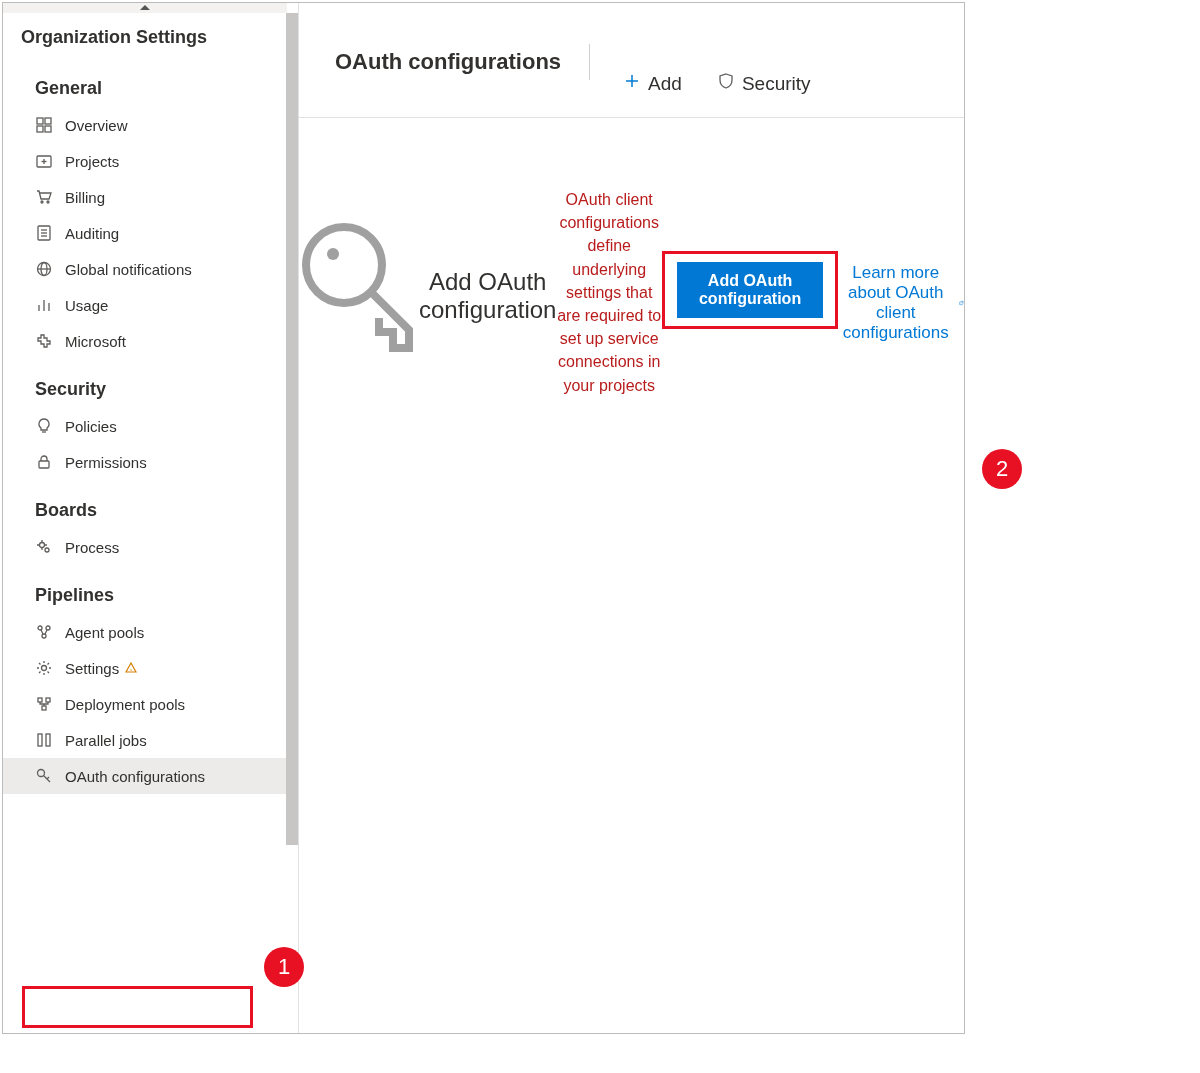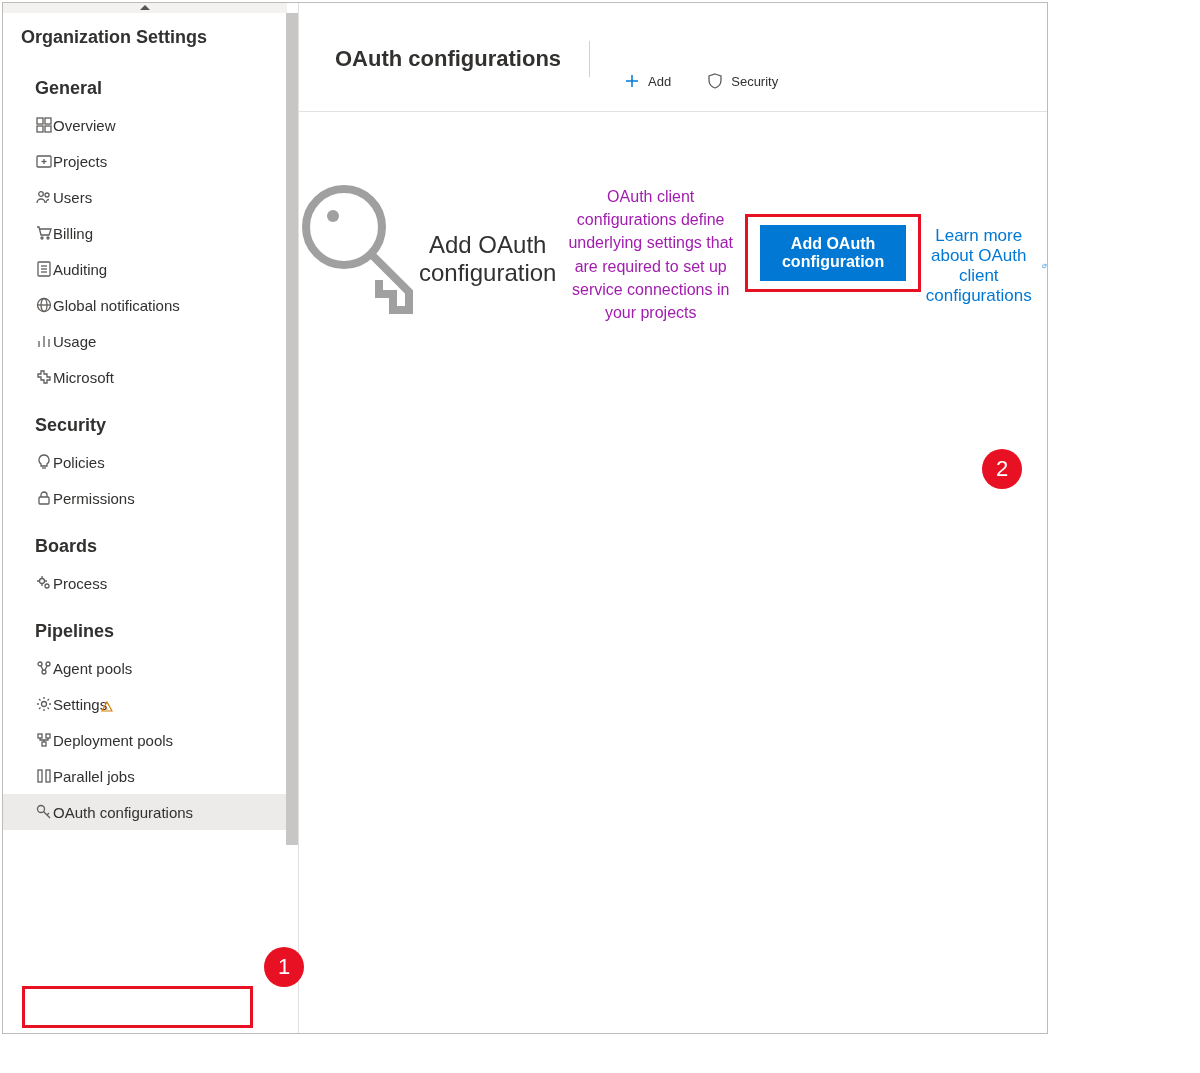--- a/index.html
+++ b/index.html
@@ -7,21 +7,21 @@
     font-family: "Segoe UI", -apple-system, sans-serif;
     font-size: 14px;
     color: #323130;
     background: #fff;
     width: 1200px;
     height: 1073px;
     overflow: hidden;
   }
   .app {
     display: flex;
-    width: 1046px;
+    width: 963px;
     height: 1032px;
     margin: 2px;
     border: 1px solid #bcbcbc;
     position: relative;
   }
   
   .sidebar {
     width: 296px;
     background: #fff;
     border-right: 1px solid #e1e1e1;
@@ -49,21 +49,22 @@
     font-weight: 600;
     padding: 14px 18px 10px;
   }
   .section-title {
     font-size: 18px;
     font-weight: 600;
     padding: 20px 18px 8px 32px;
   }
   .nav-item {
     display: flex;
-    align-items: flex-end;
+    align-items: center;
+    gap: 12px;
     padding: 9px 18px 9px 32px;
     color: #323130;
     cursor: pointer;
     font-size: 15px;
   }
   .nav-item.selected { background: #edebe9; }
   .nav-item .icon {
     width: 18px;
     height: 18px;
     display: inline-flex;
@@ -127,22 +128,22 @@
   }
   .page-heading {
     font-size: 22px;
     font-weight: 600;
   }
   .top-divider {
     width:1px; height:36px; background:#d0d0d0;
     margin: 0 4px;
   }
   .top-cmd {
-    display:flex; align-items:flex-end; gap:8px;
-    color:#323130; cursor:pointer; font-size:13px;
+    display:flex; align-items:flex-start; gap:8px;
+    color:#323130; cursor:pointer; font-size:19px;
     padding: 4px 6px;
     margin-top: 44px;
   }
   .top-cmd .ticon { width:16px; height:16px; display:inline-flex; }
   .top-cmd.add .ticon { color:#0078d4; }
   .top-cmd .ticon svg { width:16px; height:16px; }
 
   .empty-state {
     margin-top: 70px;
     display:flex;
@@ -154,21 +155,21 @@
     margin-bottom: 24px;
   }
   .key-illustration svg { width:120px; height:140px; }
   .empty-title {
     font-size: 24px;
     font-weight: 400;
     margin-bottom: 14px;
   }
   .empty-desc {
     font-size: 16px;
-    color:#a21caf;
+    color:#b91c1c;
     line-height: 1.45;
     max-width: 330px;
     margin-bottom: 22px;
   }
   .primary-btn-wrap {
     border: 3px solid #e81123;
     padding: 8px 12px;
     margin-bottom: 26px;
   }
   .primary-btn {
@@ -220,31 +221,20 @@
       </div>
       <div class="nav-item">
         <span class="icon">
             <svg viewBox="0 0 16 16" fill="none" stroke="currentColor" stroke-width="1.3">
               <rect x="1" y="3" width="14" height="11" rx="1"></rect>
               <line x1="8" y1="6" x2="8" y2="11"></line>
               <line x1="5.5" y1="8.5" x2="10.5" y2="8.5"></line>
             </svg>
           </span>
         <span>Projects</span>
-      </div>
-      <div class="nav-item">
-        <span class="icon">
-            <svg viewBox="0 0 16 16" fill="none" stroke="currentColor" stroke-width="1.3">
-              <circle cx="5" cy="5" r="2.3"></circle>
-              <circle cx="11" cy="6" r="2"></circle>
-              <path d="M1 14c0-2.5 2-4 4-4s4 1.5 4 4"></path>
-              <path d="M10 14c0-2 1.5-3.5 3-3.5"></path>
-            </svg>
-          </span>
-        <span>Users</span>
       </div>
       <div class="nav-item">
         <span class="icon">
             <svg viewBox="0 0 16 16" fill="none" stroke="currentColor" stroke-width="1.3">
               <path d="M1 2h2l2 8h8l2-6H4"></path>
               <circle cx="6" cy="13" r="1"></circle>
               <circle cx="12" cy="13" r="1"></circle>
             </svg>
           </span>
         <span>Billing</span>

